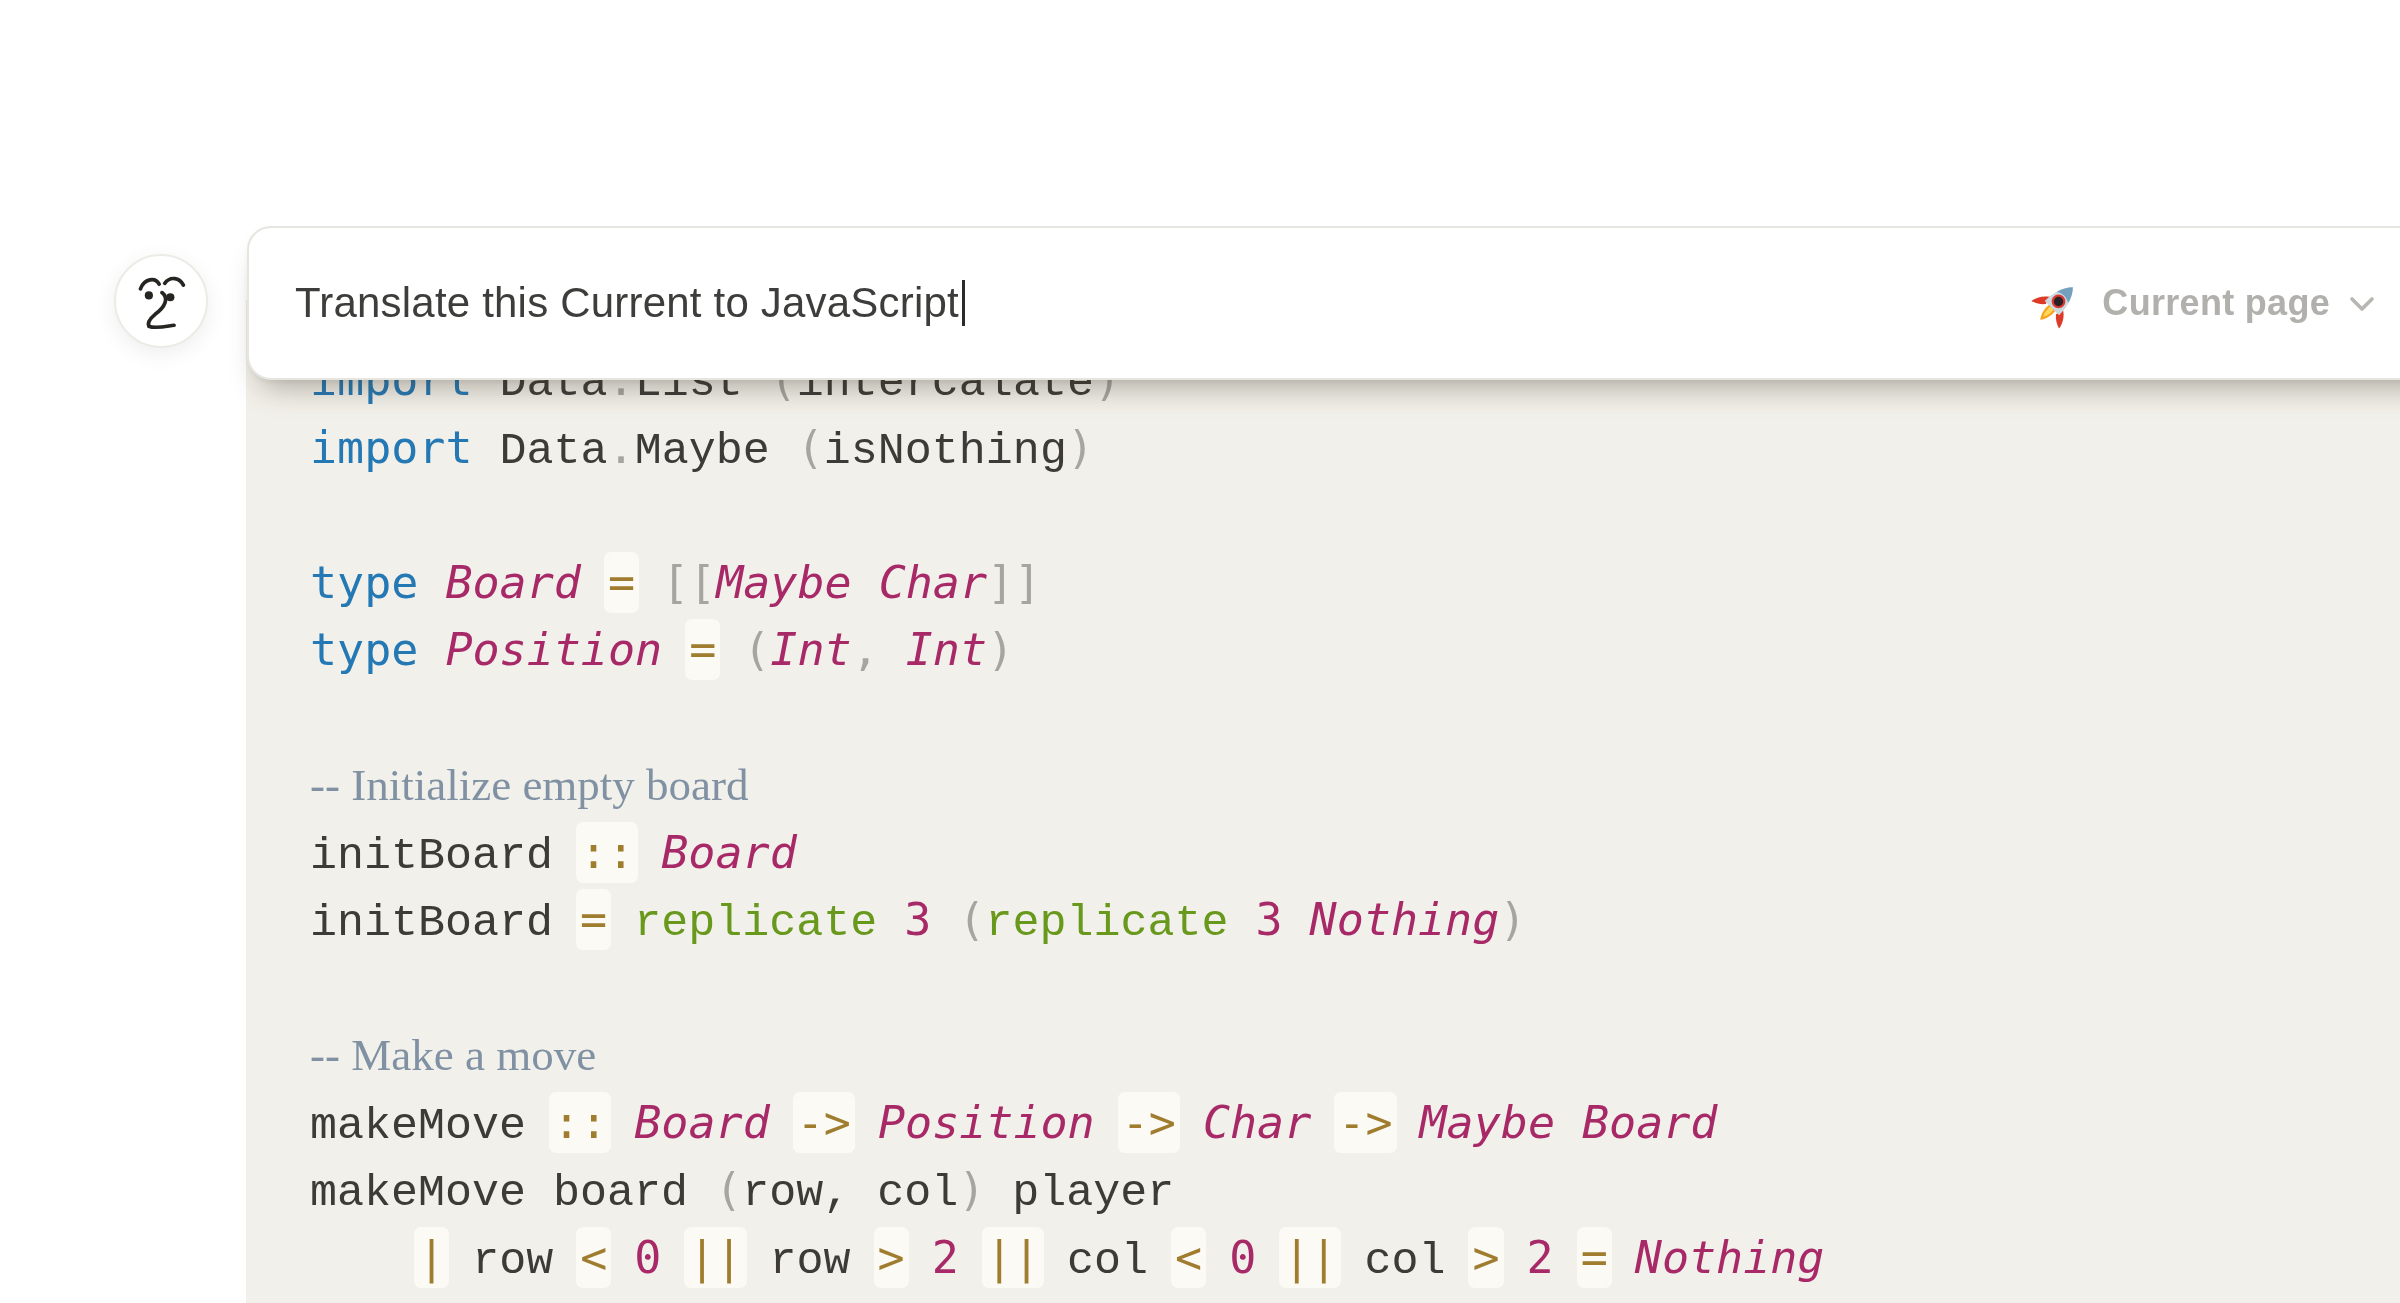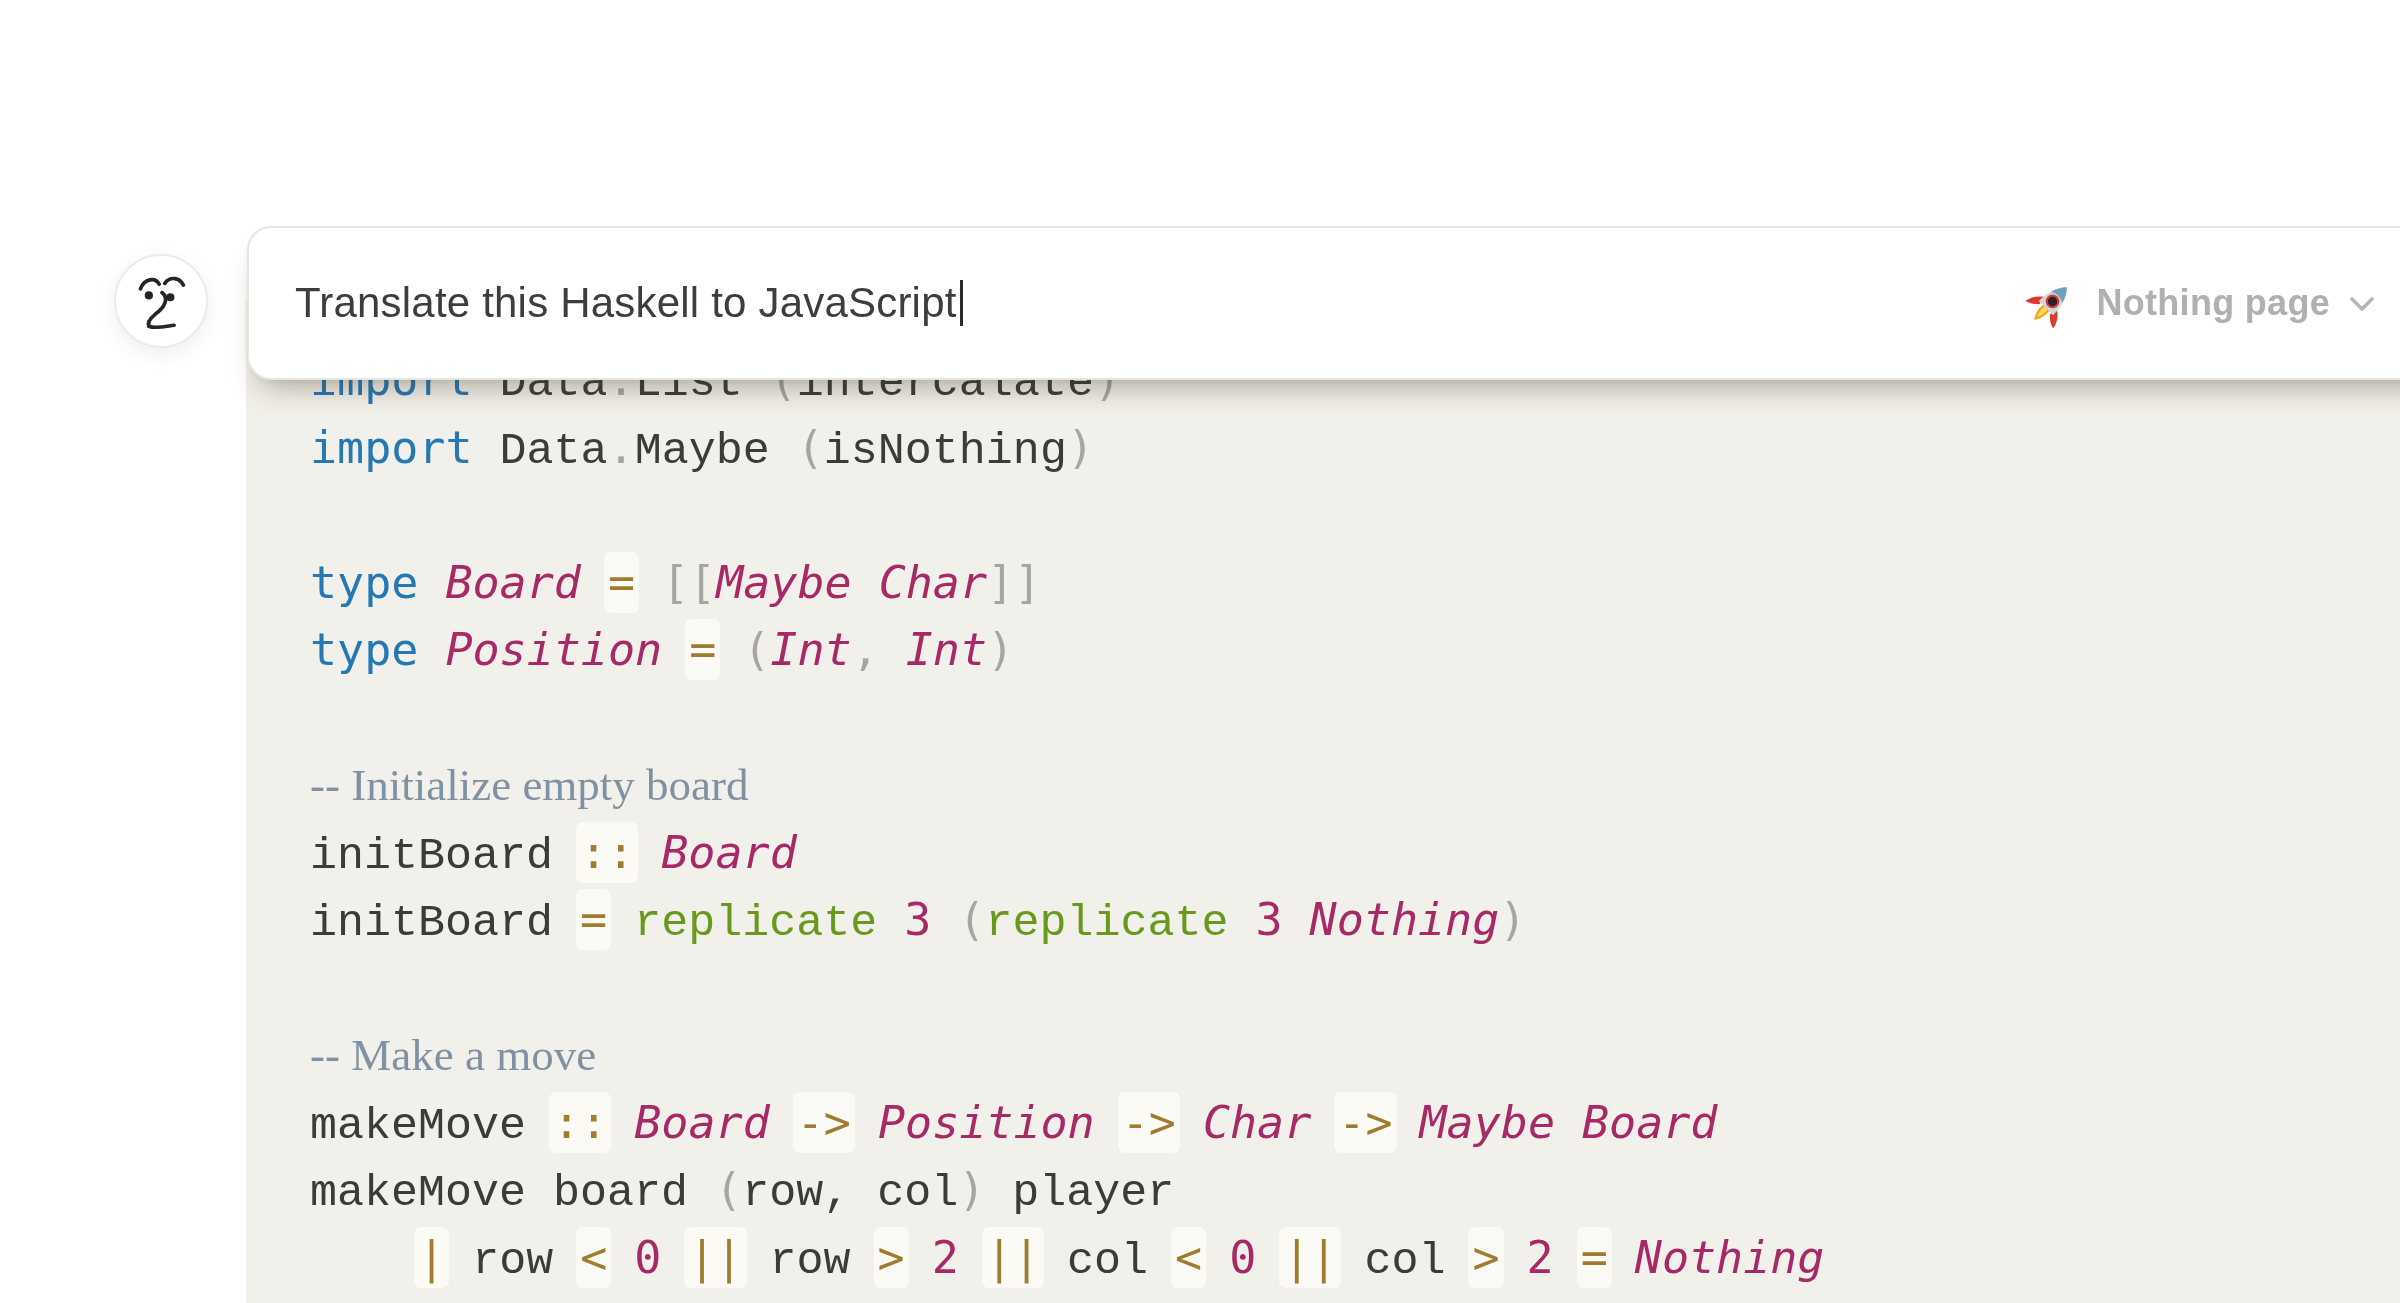--- a/index.html
+++ b/index.html
@@ -79,37 +79,37 @@
 <body>
 
 <div class="stage">
 
   <div class="code-panel">
     <div class="code-block" id="code-block"><div class="code-line"><span class="tok-kw">import</span><span class="tok-plain"> </span><span class="tok-plain">Data</span><span class="tok-punc">.</span><span class="tok-plain">List</span><span class="tok-plain"> </span><span class="tok-punc">(</span><span class="tok-plain">intercalate</span><span class="tok-punc">)</span></div><div class="code-line"><span class="tok-kw">import</span><span class="tok-plain"> </span><span class="tok-plain">Data</span><span class="tok-punc">.</span><span class="tok-plain">Maybe</span><span class="tok-plain"> </span><span class="tok-punc">(</span><span class="tok-plain">isNothing</span><span class="tok-punc">)</span></div><div class="code-line"></div><div class="code-line"><span class="tok-kw">type</span><span class="tok-plain"> </span><span class="tok-type">Board</span><span class="tok-plain"> </span><span class="tok-op">=</span><span class="tok-plain"> </span><span class="tok-punc">[[</span><span class="tok-type">Maybe</span><span class="tok-plain"> </span><span class="tok-type">Char</span><span class="tok-punc">]]</span></div><div class="code-line"><span class="tok-kw">type</span><span class="tok-plain"> </span><span class="tok-type">Position</span><span class="tok-plain"> </span><span class="tok-op">=</span><span class="tok-plain"> </span><span class="tok-punc">(</span><span class="tok-type">Int</span><span class="tok-punc">,</span><span class="tok-plain"> </span><span class="tok-type">Int</span><span class="tok-punc">)</span></div><div class="code-line"></div><div class="code-line"><span class="tok-comment">-- Initialize empty board</span></div><div class="code-line"><span class="tok-plain">initBoard</span><span class="tok-plain"> </span><span class="tok-op">::</span><span class="tok-plain"> </span><span class="tok-type">Board</span></div><div class="code-line"><span class="tok-plain">initBoard</span><span class="tok-plain"> </span><span class="tok-op">=</span><span class="tok-plain"> </span><span class="tok-fn">replicate</span><span class="tok-plain"> </span><span class="tok-num">3</span><span class="tok-plain"> </span><span class="tok-punc">(</span><span class="tok-fn">replicate</span><span class="tok-plain"> </span><span class="tok-num">3</span><span class="tok-plain"> </span><span class="tok-type">Nothing</span><span class="tok-punc">)</span></div><div class="code-line"></div><div class="code-line"><span class="tok-comment">-- Make a move</span></div><div class="code-line"><span class="tok-plain">makeMove</span><span class="tok-plain"> </span><span class="tok-op">::</span><span class="tok-plain"> </span><span class="tok-type">Board</span><span class="tok-plain"> </span><span class="tok-op">-&gt;</span><span class="tok-plain"> </span><span class="tok-type">Position</span><span class="tok-plain"> </span><span class="tok-op">-&gt;</span><span class="tok-plain"> </span><span class="tok-type">Char</span><span class="tok-plain"> </span><span class="tok-op">-&gt;</span><span class="tok-plain"> </span><span class="tok-type">Maybe</span><span class="tok-plain"> </span><span class="tok-type">Board</span></div><div class="code-line"><span class="tok-plain">makeMove board </span><span class="tok-punc">(</span><span class="tok-plain">row, col</span><span class="tok-punc">)</span><span class="tok-plain"> player</span></div><div class="code-line"><span class="tok-plain">    </span><span class="tok-op">|</span><span class="tok-plain"> row </span><span class="tok-op">&lt;</span><span class="tok-plain"> </span><span class="tok-num">0</span><span class="tok-plain"> </span><span class="tok-op">||</span><span class="tok-plain"> row </span><span class="tok-op">&gt;</span><span class="tok-plain"> </span><span class="tok-num">2</span><span class="tok-plain"> </span><span class="tok-op">||</span><span class="tok-plain"> col </span><span class="tok-op">&lt;</span><span class="tok-plain"> </span><span class="tok-num">0</span><span class="tok-plain"> </span><span class="tok-op">||</span><span class="tok-plain"> col </span><span class="tok-op">&gt;</span><span class="tok-plain"> </span><span class="tok-num">2</span><span class="tok-plain"> </span><span class="tok-op">=</span><span class="tok-plain"> </span><span class="tok-type">Nothing</span></div></div>
   </div>
 
   <div class="prompt-bar">
     <div class="prompt-input">
-      <span>Translate this Haskell to JavaScript</span>
+      <span>Translate this Current to JavaScript</span>
       <span class="caret"></span>
     </div>
 
     <div class="scope-select">
       <svg class="rocket" viewBox="0 0 72 72">
         <g transform="rotate(45 36 36)">
           <path d="M30,45 C29,56 32,63 36,69 C40,63 43,56 42,45 Z" fill="#f6a21a"></path>
           <path d="M33,46 C32,54 34,59 36,63 C38,59 40,54 39,46 Z" fill="#ffd75e"></path>
           <path d="M23,37 C14,43 10,52 9,59 C16,57 22,53 26,48 Z" fill="#dd3a27"></path>
           <path d="M49,37 C58,43 62,52 63,59 C56,57 50,53 46,48 Z" fill="#dd3a27"></path>
           <path d="M36,5 C45,14 50,28 50,46 L22,46 C22,28 27,14 36,5 Z" fill="#ccd8df"></path>
           <path d="M36,5 C41,10 45,17 47,25 C40,21 32,21 25,25 C27,17 31,10 36,5 Z" fill="#74a0c0"></path>
           <circle cx="36" cy="33" r="8" fill="#2a2028" stroke="#d63a2f" stroke-width="3"></circle>
         </g>
       </svg>
-      <span class="scope-label">Nothing page</span>
+      <span class="scope-label">Current page</span>
       <svg class="chevron" viewBox="0 0 26 18">
         <path d="M3,3 L13,13 L23,3" fill="none" stroke="#b7b6b2" stroke-width="3.6" stroke-linecap="round" stroke-linejoin="round"></path>
       </svg>
     </div>
   </div>
 
   <div class="assistant-avatar">
     <svg class="doodle" viewBox="0 0 60 64">
       <g fill="none" stroke="#262522" stroke-width="4" stroke-linecap="round">
         <path d="M8,19 C12,8 24,6 28,14"></path>

